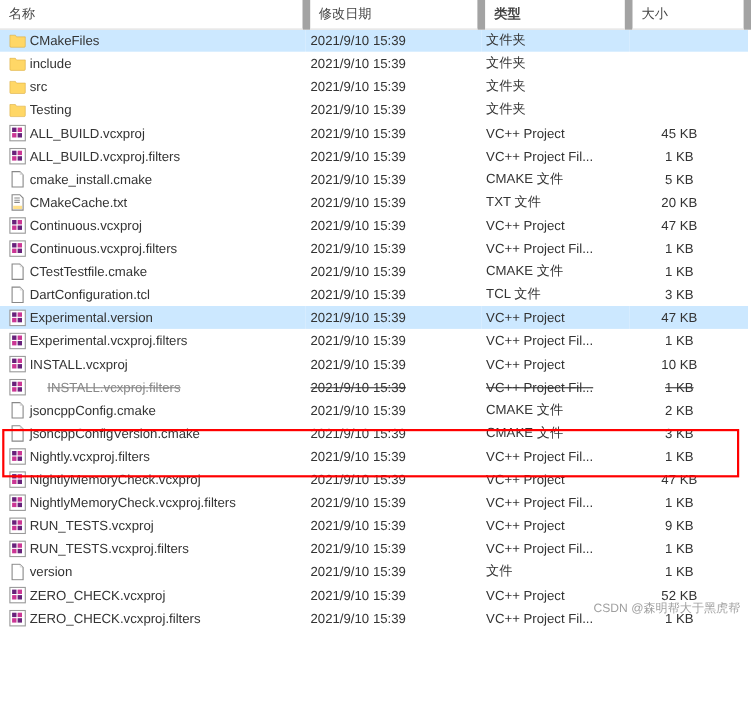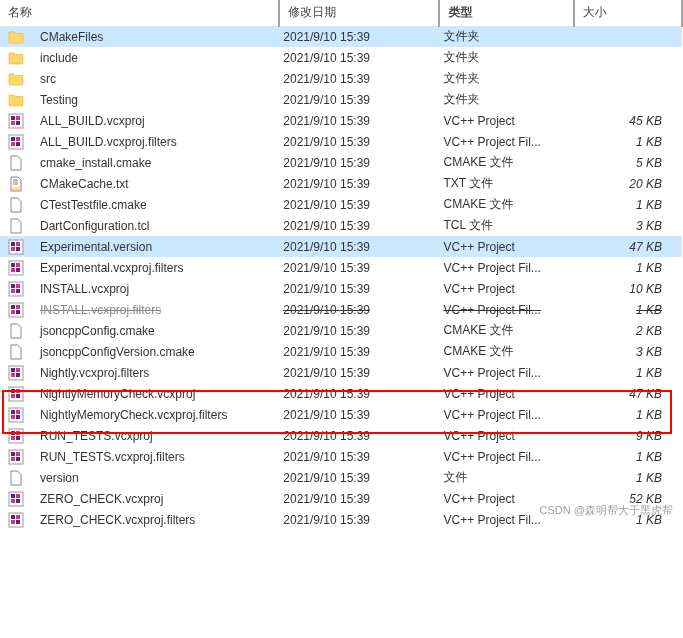--- a/index.html
+++ b/index.html
@@ -18,21 +18,21 @@
     }
     .header-row {
       height: 26px;
       border-bottom: 1px solid #e5e5e5;
     }
     .header-cell {
       text-align: left;
       font-weight: normal;
       padding: 4px 8px;
       color: #444;
-      border-right: 2px solid #a3a3a3;
+      border-right: 7px solid #a3a3a3;
       position: relative;
     }
     .col-name { width: 258px; }
     .col-date { width: 148px; }
     .col-type { width: 124px; font-weight: bold; }
     .col-size { width: 100px; }
     .data-row {
       height: 21px;
     }
     .data-row.selected {
@@ -41,43 +41,43 @@
     .data-row td {
       padding: 1px 4px;
       white-space: nowrap;
       overflow: hidden;
       text-overflow: ellipsis;
       color: #333;
     }
     .name-cell {
       display: flex;
       align-items: center;
-      gap: 16px;
+      gap: 3px;
       padding-left: 4px;
     }
     .icon {
       width: 16px;
       height: 16px;
       flex-shrink: 0;
       display: inline-flex;
       align-items: center;
       justify-content: center;
     }
-    .size-cell { text-align: right; padding-right: 20px !important; font-style: italic; }
+    .size-cell { text-align: center; padding-right: 20px !important; }
     .highlight-box {
       position: absolute;
       border: 2px solid #ff0000;
       pointer-events: none;
       left: 2px;
       width: 670px;
       height: 44px;
       top: 390px;
       z-index: 10;
     }
-    .strike { text-decoration: line-through; color: #888; }
+    .strike { text-decoration: line-through; color: #888; margin-left: 16px; }
     .watermark {
       position: absolute;
       right: 10px;
       bottom: 12px;
       font-size: 11px;
       color: rgba(80,80,80,0.55);
       font-weight: 500;
       pointer-events: none;
       z-index: 20;
     }
@@ -228,20 +228,58 @@
           </td>
           <td>2021/9/10 15:39</td>
           <td>TXT 文件</td>
           <td class="size-cell">20 KB</td>
         </tr>
         <tr class="data-row">
           <td>
             <div class="name-cell">
               <span class="icon">
                 <svg width="16" height="16" viewBox="0 0 16 16">
+                  <rect x="1" y="1" width="14" height="14" fill="#fff" stroke="#999"></rect>
+                  <rect x="3" y="3" width="4" height="4" fill="#68217a"></rect>
+                  <rect x="8" y="3" width="4" height="4" fill="#cb3694"></rect>
+                  <rect x="3" y="8" width="4" height="4" fill="#cb3694"></rect>
+                  <rect x="8" y="8" width="4" height="4" fill="#68217a"></rect>
+                </svg>
+              </span>
+              <span>Continuous.vcxproj</span>
+            </div>
+          </td>
+          <td>2021/9/10 15:39</td>
+          <td>VC++ Project</td>
+          <td class="size-cell">47 KB</td>
+        </tr>
+        <tr class="data-row">
+          <td>
+            <div class="name-cell">
+              <span class="icon">
+                <svg width="16" height="16" viewBox="0 0 16 16">
+                  <rect x="1" y="1" width="14" height="14" fill="#fff" stroke="#999"></rect>
+                  <rect x="3" y="3" width="4" height="4" fill="#68217a"></rect>
+                  <rect x="8" y="3" width="4" height="4" fill="#cb3694"></rect>
+                  <rect x="3" y="8" width="4" height="4" fill="#cb3694"></rect>
+                  <rect x="8" y="8" width="4" height="4" fill="#68217a"></rect>
+                </svg>
+              </span>
+              <span>Continuous.vcxproj.filters</span>
+            </div>
+          </td>
+          <td>2021/9/10 15:39</td>
+          <td>VC++ Project Fil...</td>
+          <td class="size-cell">1 KB</td>
+        </tr>
+        <tr class="data-row">
+          <td>
+            <div class="name-cell">
+              <span class="icon">
+                <svg width="16" height="16" viewBox="0 0 16 16">
                   <path fill="#fff" stroke="#888" d="M3 1h7l3 3v11H3z"></path>
                   <path fill="#ddd" d="M10 1v3h3z"></path>
                 </svg>
               </span>
               <span>CTestTestfile.cmake</span>
             </div>
           </td>
           <td>2021/9/10 15:39</td>
           <td>CMAKE 文件</td>
           <td class="size-cell">1 KB</td>

